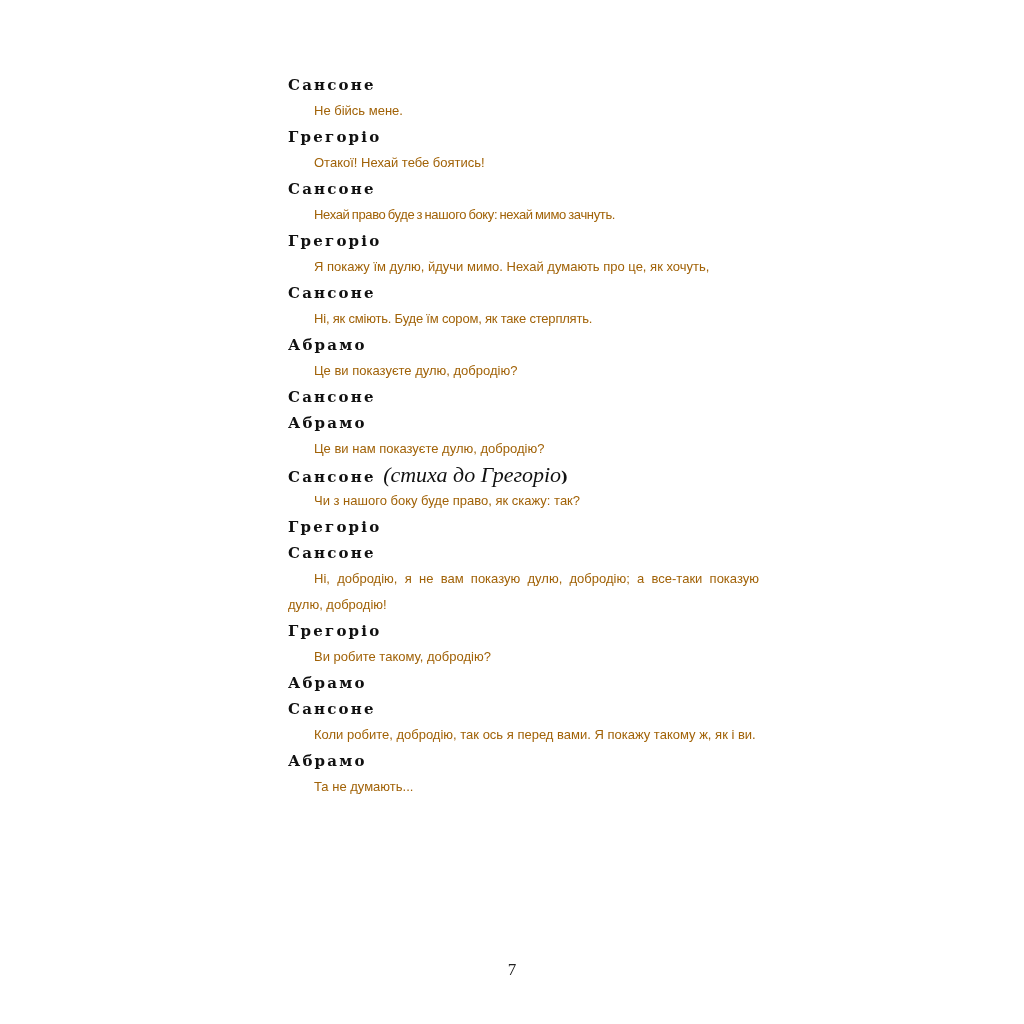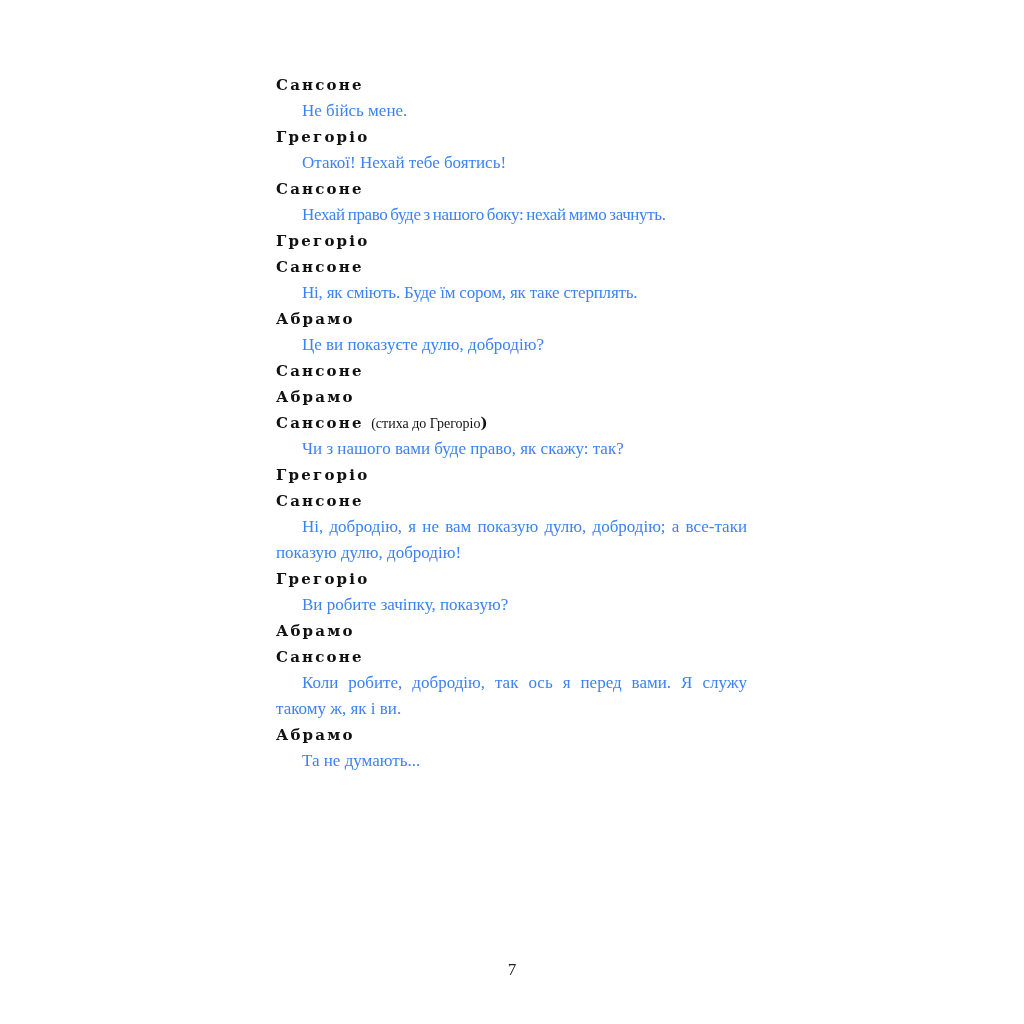--- a/index.html
+++ b/index.html
@@ -10,51 +10,52 @@
   body {
     width: 1024px;
     height: 1024px;
     position: relative;
     overflow: hidden;
     font-family: "DejaVu Serif", "Liberation Serif", serif;
     color: #1a1a1a;
   }
   .page {
     position: absolute;
-    left: 276px;
+    left: 288px;
     top: 72px;
     width: 471px;
   }
   .speaker {
     font-family: "DejaVu Serif", "Liberation Serif", serif;
     font-weight: bold;
     font-size: 15px;
     letter-spacing: 2.2px;
     line-height: 26px;
     height: 26px;
     white-space: nowrap;
     color: #111;
   }
   .stage {
     font-weight: normal;
+    font-style: italic;
     letter-spacing: 0;
     font-family: "Liberation Serif", "DejaVu Serif", serif;
-    font-size: 14px;
+    font-size: 22px;
   }
   .paren-close {
     font-weight: bold;
     letter-spacing: 0;
   }
   .line {
-    font-family: Liberation Serif, serif;
-    font-size: 17px;
+    font-family: Liberation Sans, sans-serif;
+    font-size: 13px;
     line-height: 26px;
     text-align: justify;
     text-indent: 26px;
-    color: #3b82f6;
+    color: #a16207;
   }
   .line.nojust {
     text-align: left;
   }
   .page-number {
     position: absolute;
     left: 0;
     width: 1024px;
     top: 960px;
     text-align: center;
@@ -71,45 +72,47 @@
   <div class="speaker">Сансоне</div>
   <div class="line nojust">Не бійсь мене.</div>
 
   <div class="speaker">Грегоріо</div>
   <div class="line nojust">Отакої! Нехай тебе боятись!</div>
 
   <div class="speaker">Сансоне</div>
   <div class="line nojust" style="letter-spacing:-0.35px;word-spacing:-1px;">Нехай право буде з нашого боку: нехай мимо зачнуть.</div>
 
   <div class="speaker">Грегоріо</div>
+  <div class="line">Я покажу їм дулю, йдучи мимо. Нехай думають про це, як хочуть,</div>
 
   <div class="speaker">Сансоне</div>
   <div class="line nojust" style="letter-spacing:-0.2px;">Ні, як сміють. Буде їм сором, як таке стерплять.</div>
 
   <div class="speaker">Абрамо</div>
   <div class="line nojust">Це ви показуєте дулю, добродію?</div>
 
   <div class="speaker">Сансоне</div>
 
   <div class="speaker">Абрамо</div>
+  <div class="line nojust">Це ви нам показуєте дулю, добродію?</div>
 
   <div class="speaker"><span>Сансоне</span>&nbsp;<span class="stage">(стиха до Грегоріо</span><span class="paren-close">)</span></div>
-  <div class="line nojust">Чи з нашого вами буде право, як скажу: так?</div>
+  <div class="line nojust">Чи з нашого боку буде право, як скажу: так?</div>
 
   <div class="speaker">Грегоріо</div>
 
   <div class="speaker">Сансоне</div>
   <div class="line">Ні, добродію, я не вам показую дулю, добродію; а все-таки показую дулю, добродію!</div>
 
   <div class="speaker">Грегоріо</div>
-  <div class="line nojust">Ви робите зачіпку, показую?</div>
+  <div class="line nojust">Ви робите такому, добродію?</div>
 
   <div class="speaker">Абрамо</div>
 
   <div class="speaker">Сансоне</div>
-  <div class="line">Коли робите, добродію, так ось я перед вами. Я служу такому ж, як і ви.</div>
+  <div class="line">Коли робите, добродію, так ось я перед вами. Я покажу такому ж, як і ви.</div>
 
   <div class="speaker">Абрамо</div>
   <div class="line nojust">Та не думають...</div>
 
 </div>
 
 <div class="page-number">7</div>
 
 </body></html>

